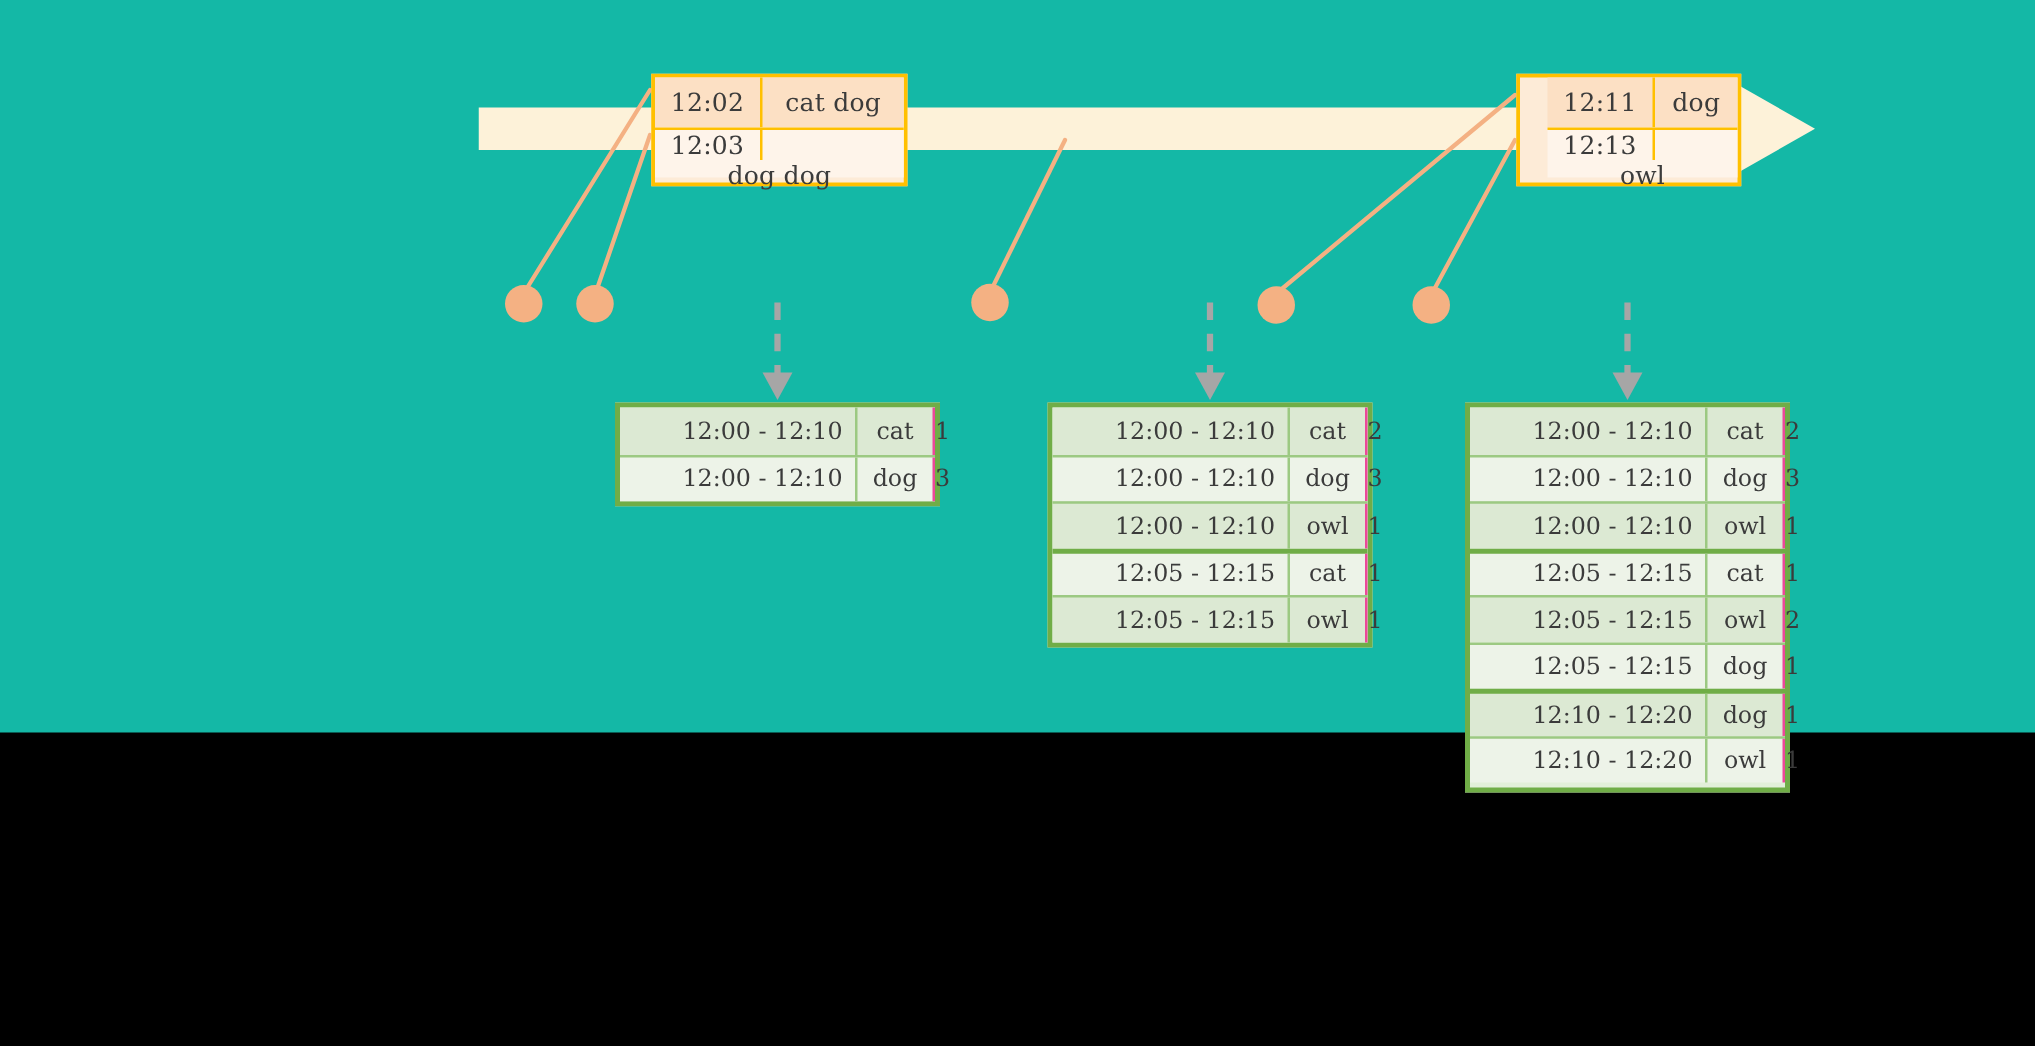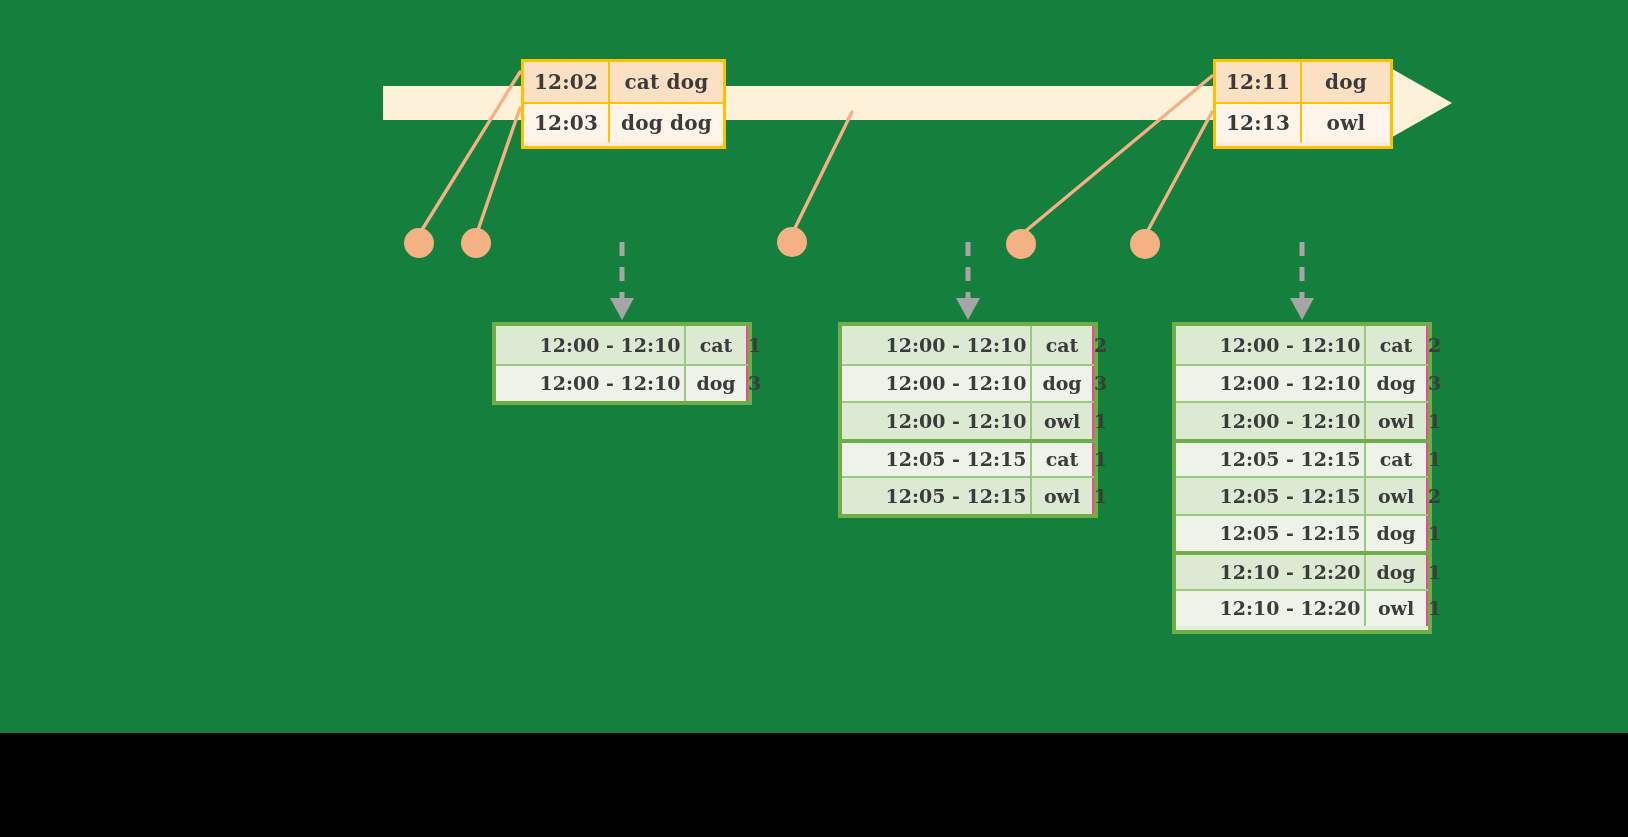--- a/index.html
+++ b/index.html
@@ -12,23 +12,22 @@
     height: 837px;
     position: relative;
     overflow: hidden;
     font-family: "DejaVu Sans", sans-serif;
   }
 
   #stage {
     position: absolute;
     left: 0; top: 0;
     width: 1628px;
-    height: 733px;
-    background: #15803d;
-    font-weight: bold;
+    height: 586px;
+    background: #14b8a6;
   }
 
   
   #vector {
     position: absolute;
     left: 0; top: 0;
     width: 1628px;
     height: 837px;
   }
 
@@ -44,21 +43,21 @@
   .event-row {
     display: flex;
     flex-direction: row;
     height: 40px;
     box-sizing: border-box;
   }
   .event-row + .event-row {
     border-top: 2px solid #FFC000;
   }
   .event-row.shade-dark { background: #FCE0C4; }
-  .event-row.shade-light { background: #FEF4EA; }
+  .event-row.shade-light { background: #FEF4EA; flex-direction: column; }
 
   .ev-time, .ev-val {
     display: flex;
     align-items: center;
     justify-content: center;
     font-size: 20px;
     color: #3B3B3B;
     box-sizing: border-box;
     font-family: "DejaVu Serif", serif;
     letter-spacing: 0.2px;
@@ -153,21 +152,21 @@
       <span class="ev-time">12:02</span>
       <span class="ev-val">cat dog</span>
     </div>
     <div class="event-row shade-light">
       <span class="ev-time">12:03</span>
       <span class="ev-val">dog dog</span>
     </div>
   </div>
 
 
-  <div class="event-box" style="left:1213px; top:59px; width:180px; height:90px;">
+  <div class="event-box" style="left:1213px; top:59px; width:180px; height:90px;padding-left:22px;">
     <div class="event-row shade-dark">
       <span class="ev-time">12:11</span>
       <span class="ev-val">dog</span>
     </div>
     <div class="event-row shade-light">
       <span class="ev-time">12:13</span>
       <span class="ev-val">owl</span>
     </div>
   </div>
 

